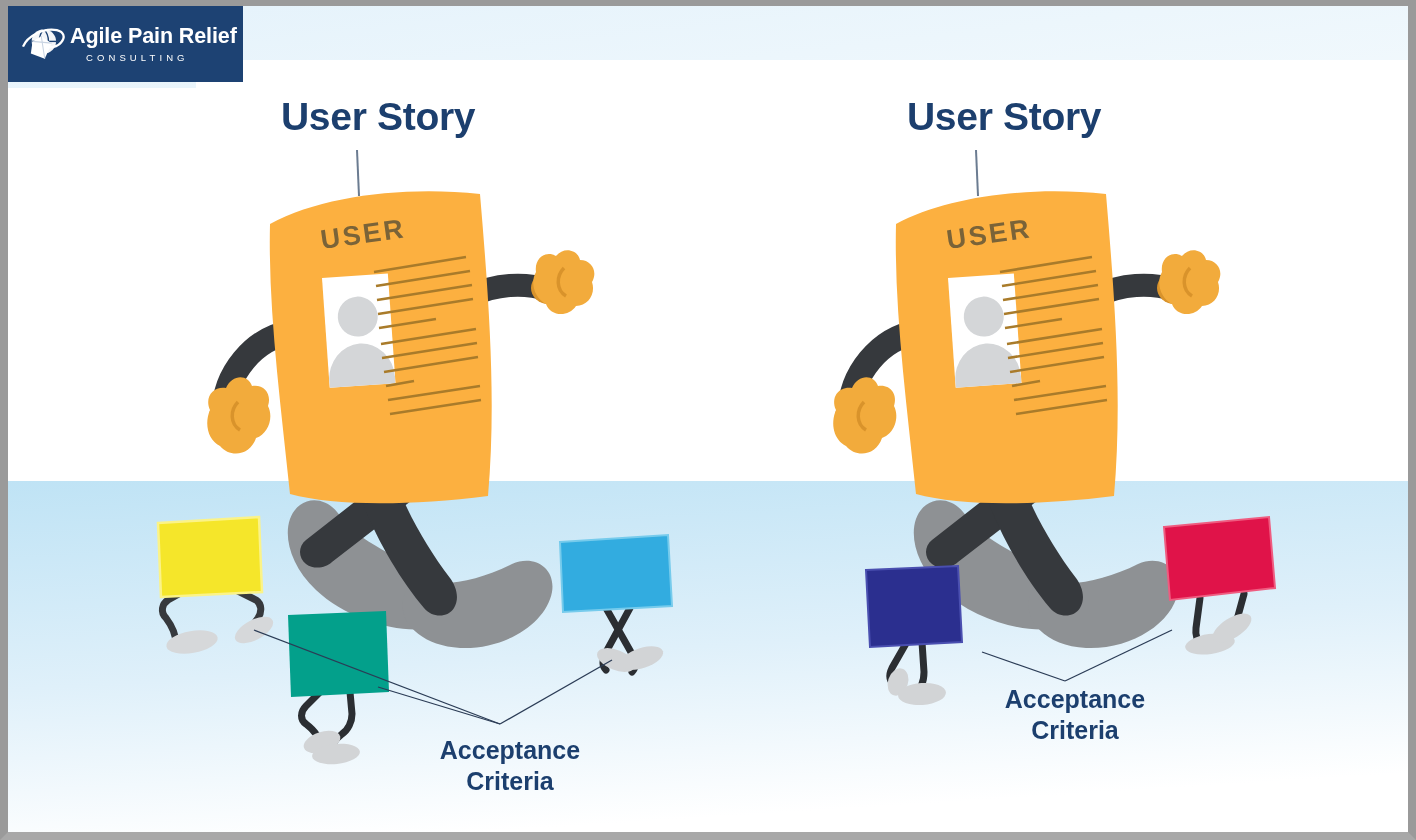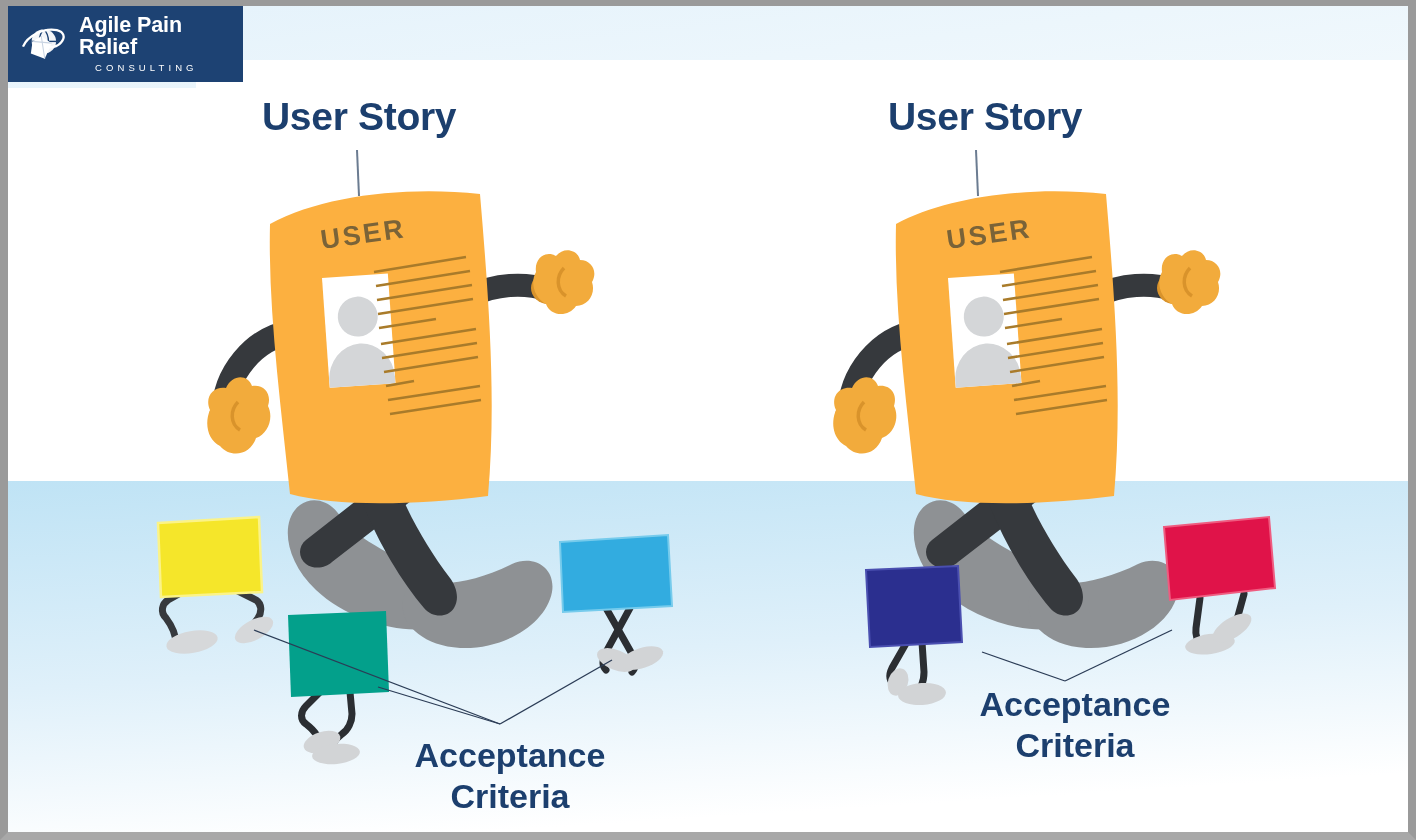--- a/index.html
+++ b/index.html
@@ -43,21 +43,21 @@
   
   #logo-box {
     position: absolute;
     left: 6px;
     top: 6px;
     width: 237px;
     height: 76px;
     background: #1d4273;
     display: flex;
     align-items: center;
-    gap: 13px;
+    gap: 4px;
     padding-left: 14px;
     box-sizing: border-box;
     z-index: 40;
   }
   #logo-mark {
     width: 46px;
     height: 40px;
     flex: 0 0 auto;
   }
   #logo-text {
@@ -83,28 +83,29 @@
   
   .heading {
     position: absolute;
     color: #1c3f6e;
     font-size: 39px;
     font-weight: bold;
     letter-spacing: -0.3px;
     white-space: nowrap;
     z-index: 30;
     font-family: "Liberation Sans", sans-serif;
+    margin-left: 19px;
   }
   #heading-left  { left: 262px; top: 95px; }
   #heading-right { left: 888px; top: 95px; }
 
   .ac-label {
     position: absolute;
     color: #1c3f6e;
-    font-size: 34px;
+    font-size: 25px;
     font-weight: bold;
     text-align: center;
     line-height: 1.22;
     z-index: 30;
     font-family: "Liberation Sans", sans-serif;
   }
   #ac-left  { left: 405px; top: 735px; width: 210px; }
   #ac-right { left: 970px; top: 684px; width: 210px; }
 </style>
 </head>

